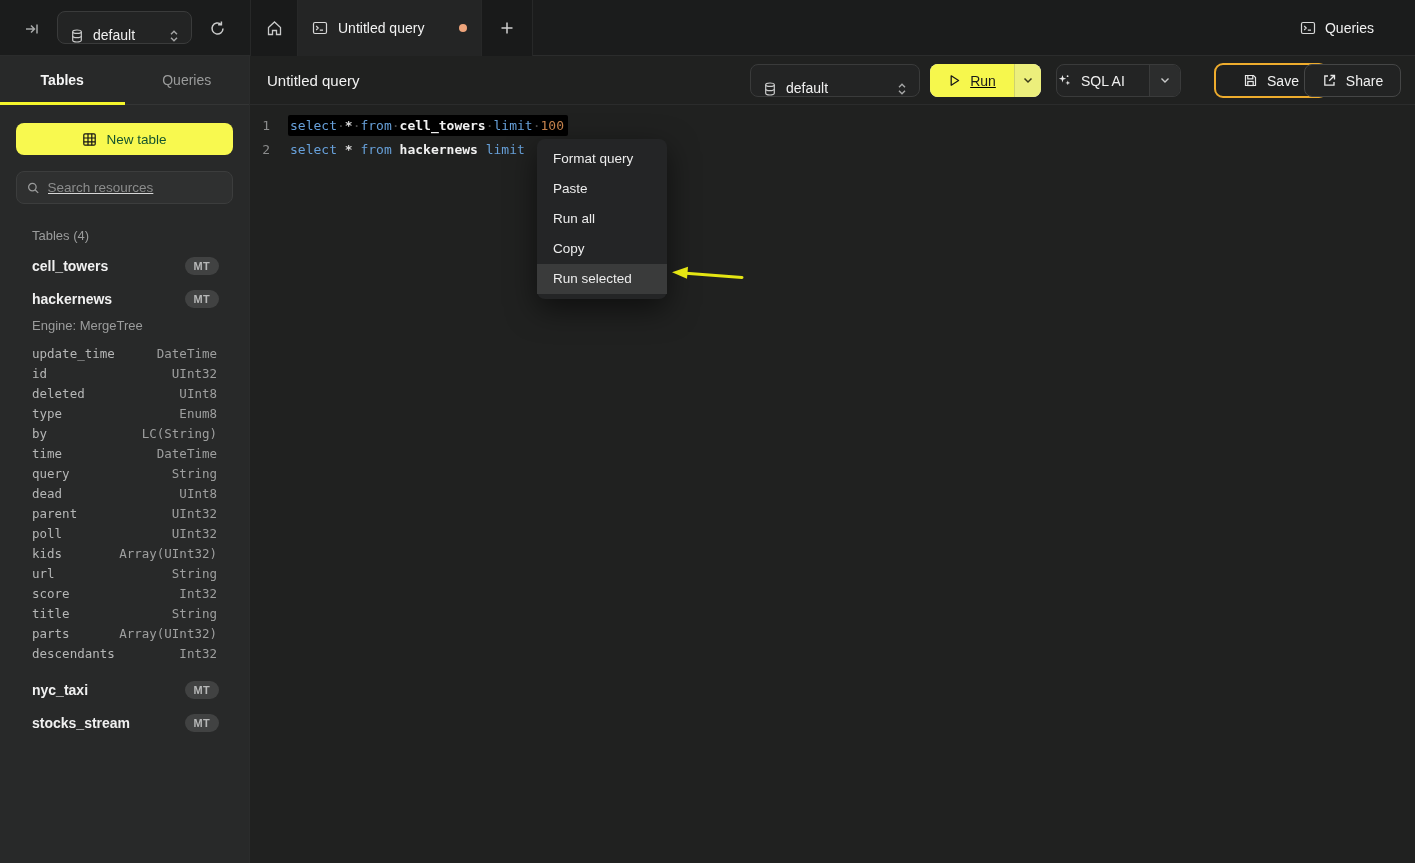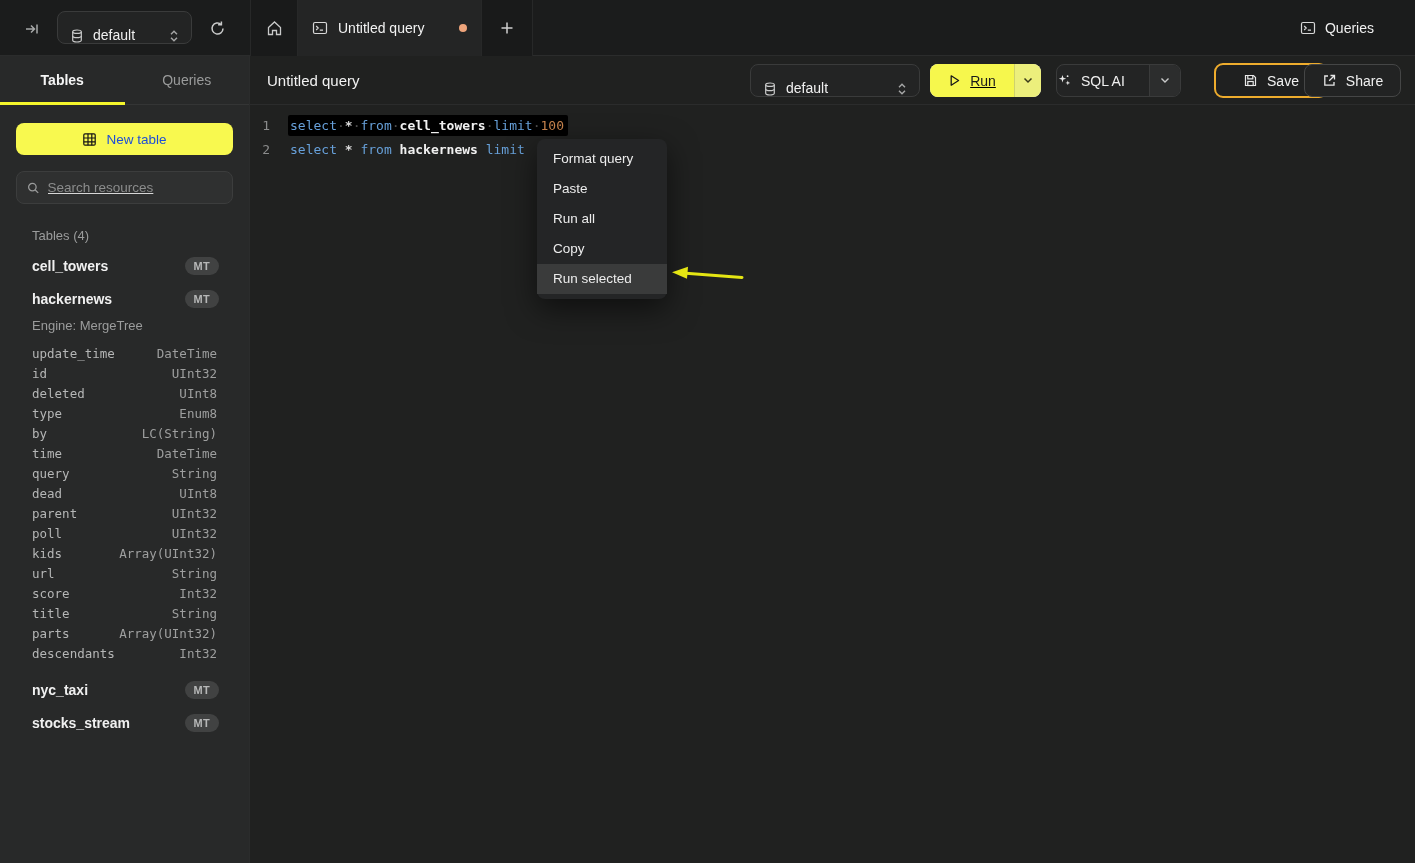--- a/index.html
+++ b/index.html
@@ -61,21 +61,21 @@
     width:125px; display:flex; align-items:center; justify-content:center;
     font-size:14px; color:#9a9b9b; cursor:pointer;
   }
   .side-tab.active { color:#f5f5f5; font-weight:700; }
   .side-tab-underline {
     position:absolute; left:0; bottom:-1px; width:125px; height:3px; background:#f5f62c;
   }
   .side-content { padding:18px 16px 0 16px; }
   .new-table-btn {
     width:100%; height:32px; border:none; border-radius:8px; background:#f8f94f;
-    color:#1d4ed8; font-size:13.5px; font-weight:400; cursor:pointer;
+    color:#14532d; font-size:13.5px; font-weight:400; cursor:pointer;
     display:flex; align-items:center; justify-content:center; gap:9px;
     font-family:"Liberation Sans", sans-serif;
   }
   .search-box {
     margin-top:16px; height:33px; background:#2f3030; border:1px solid #3c3d3d;
     border-radius:8px; display:flex; align-items:center; padding:0 10px; gap:8px;
   }
   .search-box input {
     background:transparent; border:none; outline:none; color:#d8d8d8;
     font-size:13.5px; width:100%; font-family:"Liberation Sans", sans-serif;text-decoration:underline;

